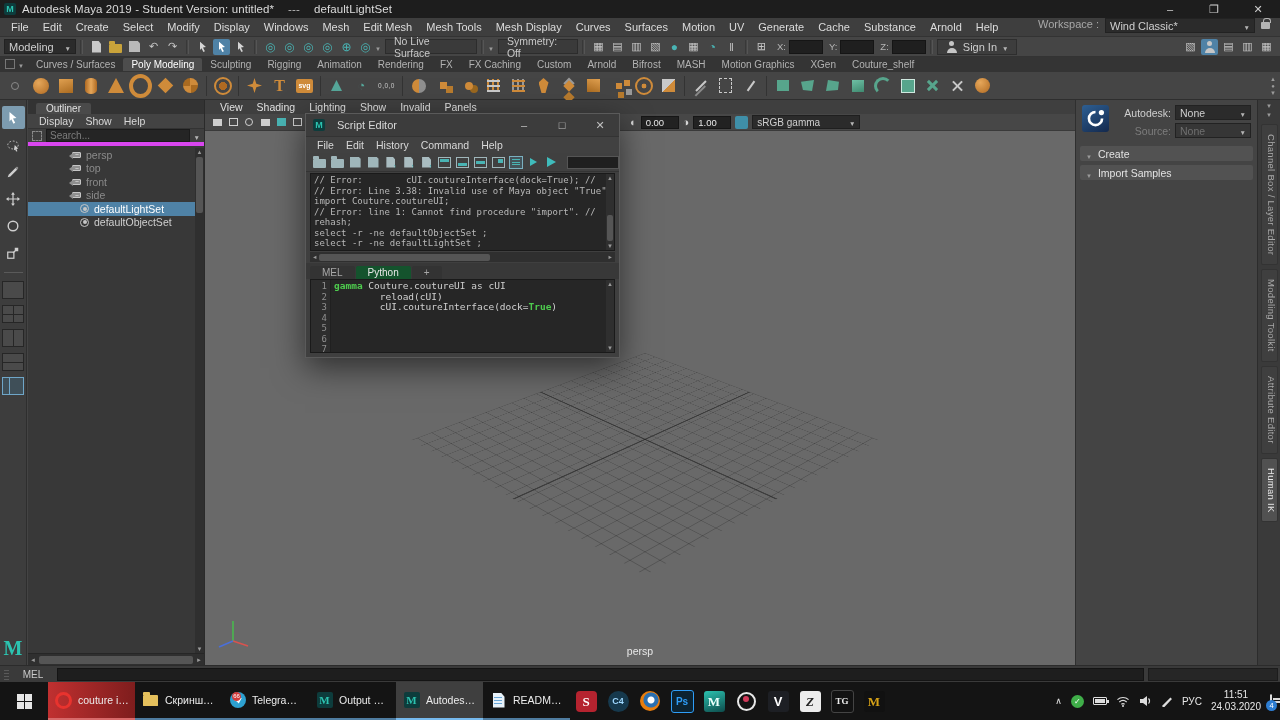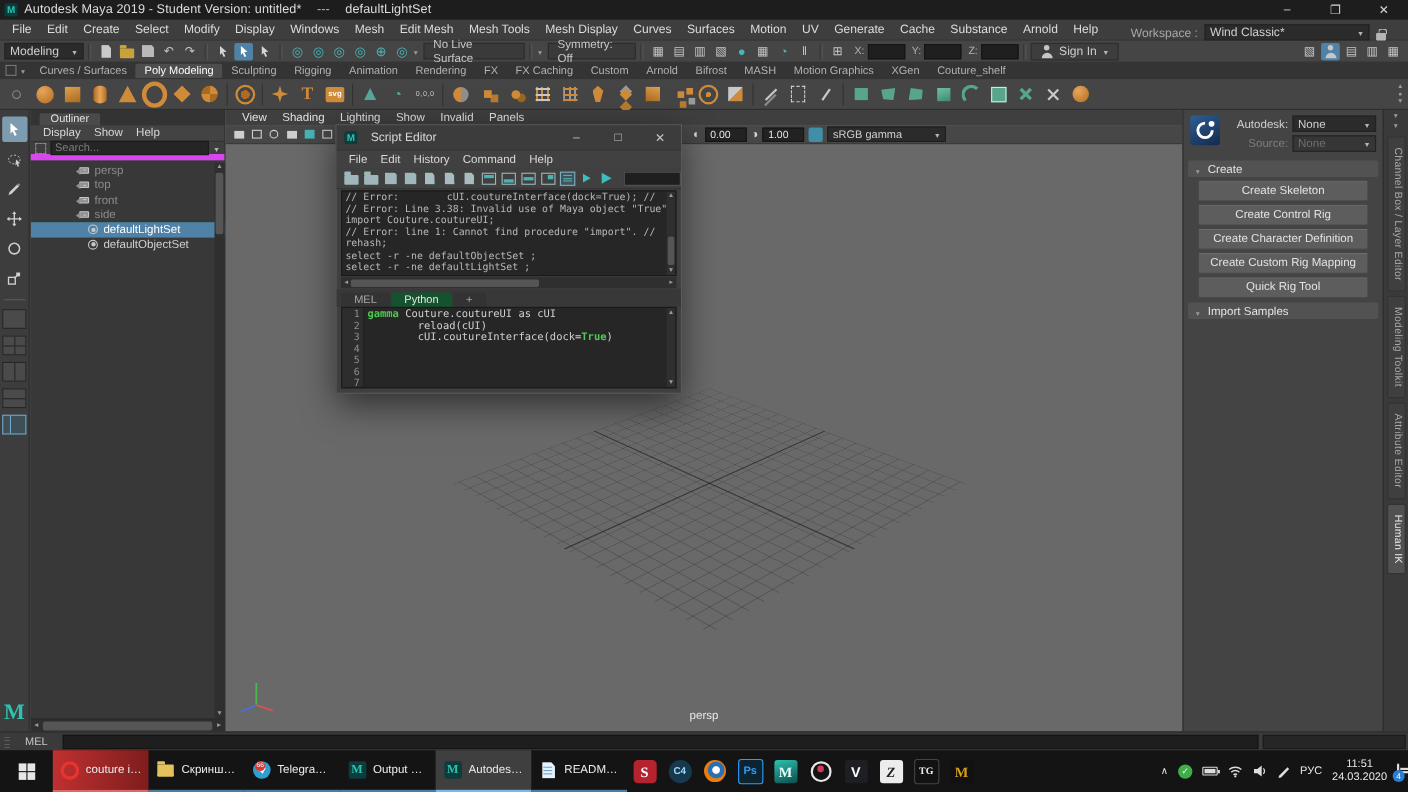--- a/index.html
+++ b/index.html
@@ -11,21 +11,21 @@
   
   #titlebar{position:absolute;left:0;top:0;width:1280px;height:18px;background:#1d1d1d;display:flex;align-items:center;padding-left:4px;color:#dcdcdc}
   .mlogo{width:12px;height:12px;background:#0d3c3c;border-radius:2px;color:#2cc3b0;font:bold 9px/12px "Liberation Sans",sans-serif;text-align:center;margin-right:6px}
   #titlebar .t-txt{font-size:11.5px;letter-spacing:.1px}
   #titlebar .t-sep{margin:0 14px;color:#bdbdbd}
   .wincontrols{margin-left:auto;display:flex;height:100%}
   .wbtn{width:44px;height:100%;display:flex;align-items:center;justify-content:center;color:#cfcfcf;font-size:11px}
   
   #menubar{position:absolute;left:0;top:18px;width:1280px;height:19px;background:#3e3e3e;display:flex;align-items:center;padding-left:4px;border-bottom:1px solid #333}
   .mitem{padding:0 7px;color:#dcdcdc;font-size:11px;cursor:default}
-  #workspace{margin-left:auto;display:flex;align-items:flex-end;gap:6px;padding-right:20px}
+  #workspace{margin-left:auto;display:flex;align-items:flex-start;gap:6px;padding-right:10px}
   #workspace .wlabel{color:#a8a8a8}
   .ddbox{background:#2b2b2b;border:1px solid #222;height:15px;display:flex;align-items:center;padding:0 4px;color:#cfcfcf}
   .ddbox .caret{margin-left:auto}
   .caret::before{content:"▼";font-size:6.5px;color:#b5b5b5}
   .caret-l::before{content:"▼";font-size:6px;color:#9a9a9a}
   .i-lock{width:9px;height:7px;background:#b5b5b5;border-radius:1px;position:relative;margin-top:4px;display:inline-block}
   .i-lock::before{content:"";position:absolute;top:-4px;left:1.5px;width:6px;height:4px;border:1.5px solid #b5b5b5;border-bottom:none;border-radius:3px 3px 0 0}
   
   #statusline{position:absolute;left:0;top:37px;width:1280px;height:20px;background:#454545;display:flex;align-items:center;padding:0 4px;border-bottom:1px solid #333}
   .sep{width:3px;height:14px;margin:0 4px;border-left:1px solid #383838;border-right:1px solid #555}
@@ -109,21 +109,21 @@
   .laybtn.splith::before{content:"";position:absolute;top:50%;left:0;right:0;height:1px;background:#262626}
   .laybtn.active-lay{border:1px solid #6fa6c8;background:#3f4f58}
   .laybtn.active-lay::before{content:"";position:absolute;left:30%;top:0;bottom:0;width:1px;background:#6fa6c8}
   #maya-big-logo{margin-top:auto;margin-bottom:4px;width:24px;height:26px;color:#2cc3b0;font:bold 20px/26px "Liberation Serif",serif;text-align:center}
   
   #outliner{position:absolute;left:28px;top:0;width:177px;height:565px;background:#3b3b3b;border-right:1px solid #2a2a2a;display:flex;flex-direction:column}
   .pane-tab{height:14px;display:flex;align-items:flex-end;background:#333;padding-left:8px}
   .pane-tab span{background:#4a4a4a;color:#e0e0e0;font-size:10px;padding:0 10px;border-radius:2px 2px 0 0}
   .pane-menus{height:15px;display:flex;align-items:center;gap:2px;background:#434343;padding-left:6px;border-bottom:1px solid #333}
   .pane-menus span{font-size:10.5px;color:#d8d8d8;padding:0 5px}
-  .searchrow{height:17px;display:flex;align-items:center;gap:4px;padding:0 4px;background:#3e3e3e;border-bottom:6px solid #d946ef}
+  .searchrow{height:17px;display:flex;align-items:center;gap:4px;padding:0 4px;background:#3e3e3e;border-bottom:4px solid #d946ef}
   .i-selbox{width:10px;height:10px;border:1px dashed #8a8a8a;flex:none}
   .searchrow input{flex:1;height:13px;background:#252525;border:1px solid #1b1b1b;color:#cfcfcf;font-size:10px;padding:0 3px}
   .searchrow input::placeholder{color:#7d7d7d}
   #outl-list{flex:1;position:relative;background:#383838;overflow:hidden;padding-top:2px}
   .out-row{height:13.5px;display:flex;align-items:center;gap:5px;padding-left:52px;font-size:10.5px;color:#cfcfcf;white-space:nowrap}
   .out-row .o-ico{flex:none}
   .out-row .dim{color:#8b8b8b}
   .out-row.sel{background:#4f82a6;color:#fff}
   .out-row.cam-row{padding-left:40px}
   .i-set{width:9px;height:9px;border:1.5px solid #c6c6c6;border-radius:50%;position:relative;display:inline-block}
@@ -665,28 +665,20 @@
             <span>None</span>
             <span class="caret"></span>
           </span>
         </span>
       </span>
     </div>
     <div class="sect">
       <span class="caret-l"></span>
       <span>Create</span>
     </div>
-    <div>
-
-    <button class="hbtn">Create Skeleton</button>
-        <button class="hbtn">Create Control Rig</button>
-        <button class="hbtn">Create Character Definition</button>
-        <button class="hbtn">Create Custom Rig Mapping</button>
-        <button class="hbtn">Quick Rig Tool</button>
-      </div>
     <div class="sect">
       <span class="caret-l"></span>
       <span>Import Samples</span>
     </div>
   </div>
 
   <div id="righttabs">
     <span class="pt">▼</span>
     <span class="pt">▼</span>
     <span style="display:flex;flex-direction:column;align-items:center">

